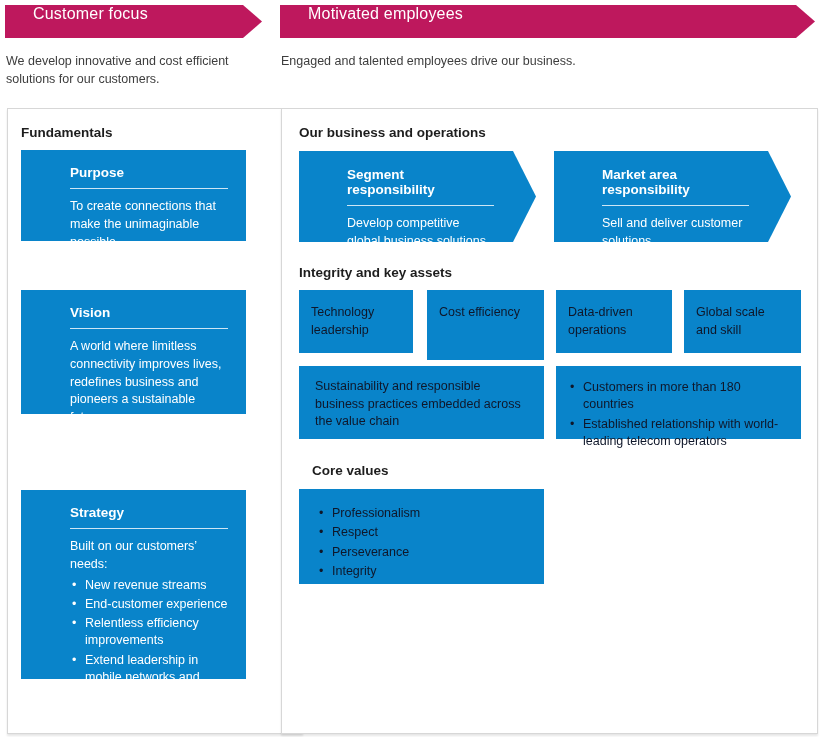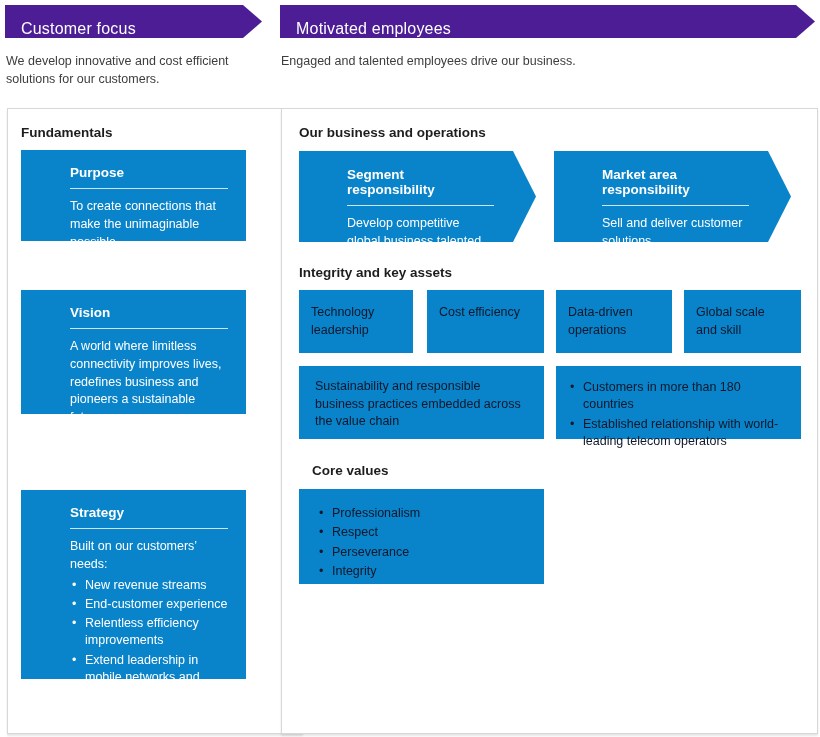--- a/index.html
+++ b/index.html
@@ -2,22 +2,22 @@
 <html><head>
 <meta charset="utf-8">
 <style>
   html,body { margin:0; padding:0; background:#ffffff; }
   #canvas {
     position:relative; width:820px; height:737px; background:#ffffff;
     font-family:"Liberation Sans", sans-serif; color:#1d1d1d; overflow:hidden;
   }
   
   .banner {
-    position:absolute; height:33px; background:#4c1d95; color:#ffffff;
-    display:flex; align-items:flex-end; padding-left:16px; box-sizing:border-box;
+    position:absolute; height:33px; background:#be185d; color:#ffffff;
+    display:flex; align-items:flex-start; padding-left:28px; box-sizing:border-box;
     font-size:16px; letter-spacing:.2px;
     clip-path:polygon(0 0, calc(100% - 19px) 0, 100% 50%, calc(100% - 19px) 100%, 0 100%);
   }
   .banner-left  { left:5px;   top:5px; width:257px; }
   .banner-right { left:280px; top:5px; width:535px; }
   .subtitle {
     position:absolute; font-size:12.5px; line-height:1.45; color:#3d3d3d;
   }
   .subtitle-left  { left:6px;   top:52px; width:232px; }
   .subtitle-right { left:281px; top:52px; width:430px; }
@@ -89,31 +89,31 @@
         <div class="bullet">Extend leadership in mobile networks and expand into enterprise</div>
       </div>
     </div>
   </div>
 
   <div class="panel panel-right">
     <div class="section-heading" style="left:17px; top:16px;">Our business and operations</div>
 
     <div class="card arrow-card" style="left:17px; top:42px; width:237px; height:91px;">
       <div class="card-title">Segment responsibility</div>
-      <div class="card-body">Develop competitive global business talented</div>
+      <div class="card-body">Develop competitive global business solutions</div>
     </div>
     <div class="card arrow-card" style="left:272px; top:42px; width:237px; height:91px;">
       <div class="card-title">Market area responsibility</div>
       <div class="card-body">Sell and deliver customer solutions</div>
     </div>
 
     <div class="section-heading" style="left:17px; top:156px;">Integrity and key assets</div>
 
     <div class="tile" style="left:17px;  top:181px; width:114px; height:63px;">Technology leadership</div>
-    <div class="tile" style="left:145px; top:181px; width:117px; height:63px;">Cost efficiency</div>
+    <div class="tile" style="left:145px; top:181px; width:117px; height:70px;">Cost efficiency</div>
     <div class="tile" style="left:274px; top:181px; width:116px; height:63px;">Data-driven operations</div>
     <div class="tile" style="left:402px; top:181px; width:117px; height:63px;">Global scale and skill</div>
 
     <div class="tile" style="left:17px; top:257px; width:245px; height:73px; padding:12px 16px;">Sustainability and responsible business practices embedded across the value chain</div>
     <div class="tile" style="left:274px; top:257px; width:245px; height:73px; padding:11px 8px 11px 12px;">
       <div class="bullets">
         <div class="bullet">Customers in more than 180 countries</div>
         <div class="bullet">Established relationship with world-leading telecom operators</div>
       </div>
     </div>

